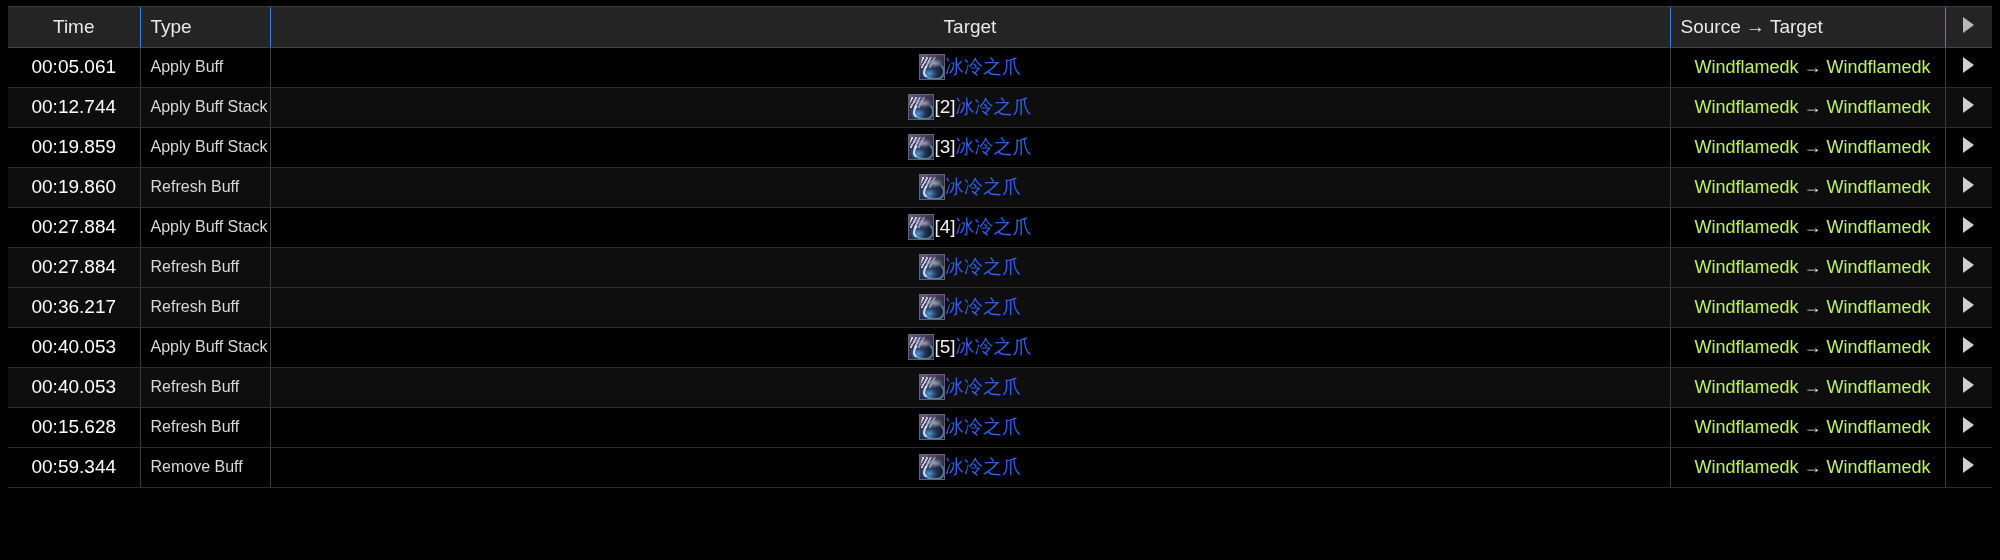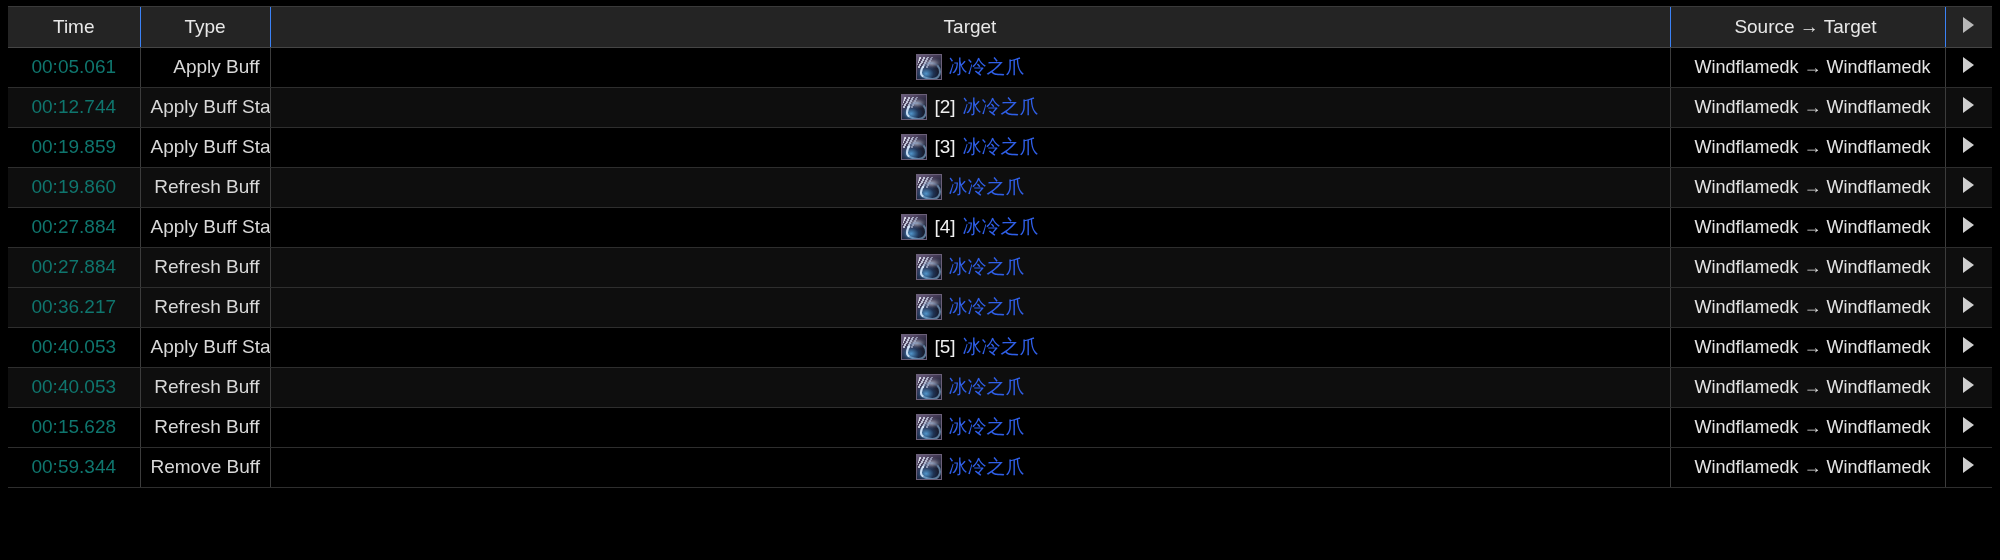--- a/index.html
+++ b/index.html
@@ -47,50 +47,50 @@
     font-size: 19px;
     height: 40px;
     padding: 0 10px;
     border-right: 1px solid #3b82f6;
     border-bottom: 1px solid #454545;
     box-sizing: border-box;
     white-space: nowrap;
     overflow: hidden;
   }
   thead th.th-time { text-align: center; }
-  thead th.th-type { text-align: center; }
+  thead th.th-type { text-align: left; }
   thead th.th-abil { text-align: center; }
-  thead th.th-src  { text-align: center; padding-right: 14px; }
+  thead th.th-src  { text-align: left; padding-right: 14px; }
   thead th.th-exp  { text-align: center; padding: 0; border-right: none; }
 
   
   tbody tr { height: 39px; }
   tbody tr.row-even { background: #000000; }
   tbody tr.row-odd  { background: #0e0e0e; border-radius: 6px; }
 
   tbody td {
     height: 39px;
     padding: 0 10px;
     border-right: 1px solid #3c3c3c;
     border-bottom: 1px solid #2e2e2e;
     box-sizing: border-box;
     vertical-align: middle;
     white-space: nowrap;
     overflow: hidden;
   }
 
   td.td-time {
     text-align: center;
-    color: #0f766e;
+    color: #ffffff;
     font-size: 19px;
   }
   td.td-type {
-    text-align: right;
+    text-align: left;
     color: #d8d8d8;
-    font-size: 19px;
+    font-size: 16px;
   }
   td.td-abil {
     text-align: center;
     padding: 0;
   }
   td.td-src {
     text-align: right;
     padding-right: 14px;
     font-size: 18px;
   }
@@ -98,21 +98,20 @@
     text-align: center;
     padding: 0;
     border-right: none;
   }
 
   
   .abil-inner {
     display: flex;
     align-items: center;
     justify-content: center;
-    gap: 7px;
     height: 39px;
   }
   .abil-icon {
     width: 26px;
     height: 26px;
     flex: 0 0 26px;
     border: 1px solid #6a5f78;
     box-sizing: border-box;
     background:
       radial-gradient(ellipse 70% 55% at 38% 78%, rgba(90,170,230,0.85) 0%, rgba(40,90,150,0.35) 45%, rgba(0,0,0,0) 72%),
@@ -147,21 +146,21 @@
     color: #f0f0f0;
     font-size: 19px;
   }
   .abil-name {
     color: #2f5fe8;
     font-size: 19px;
     font-family: "DejaVu Sans", "Liberation Sans", sans-serif;
   }
 
   
-  .src-name { color: #e5e5e5; }
+  .src-name { color: #bef264; }
   .src-arrow { color: #d9d9d9; padding: 0 5px; }
 
   
   .exp-arrow {
     display: inline-block;
     width: 0; height: 0;
     border-top: 8px solid transparent;
     border-bottom: 8px solid transparent;
     border-left: 11px solid #cfcfcf;
   }

